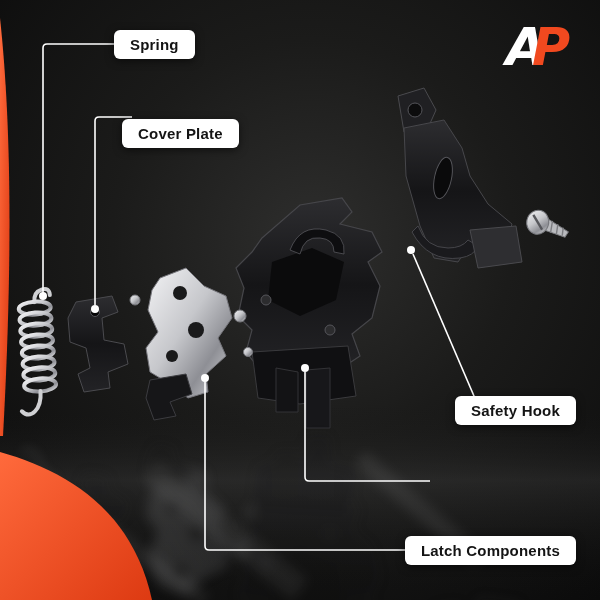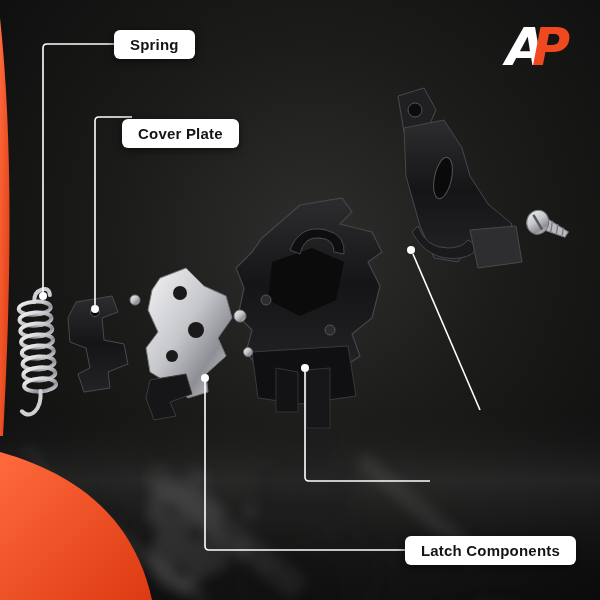--- a/index.html
+++ b/index.html
@@ -158,15 +158,16 @@
     </g>
   </svg>
 
   <div id="logo">
     <span class="la">A</span>
     <span class="lp">P</span>
   </div>
 
   <div class="label" id="label-spring">Spring</div>
   <div class="label" id="label-cover">Cover Plate</div>
+  <div class="label" id="label-safety">Safety Hook</div>
   <div class="label" id="label-latch">Latch Components</div>
 
 </div>
 
 </body></html>

